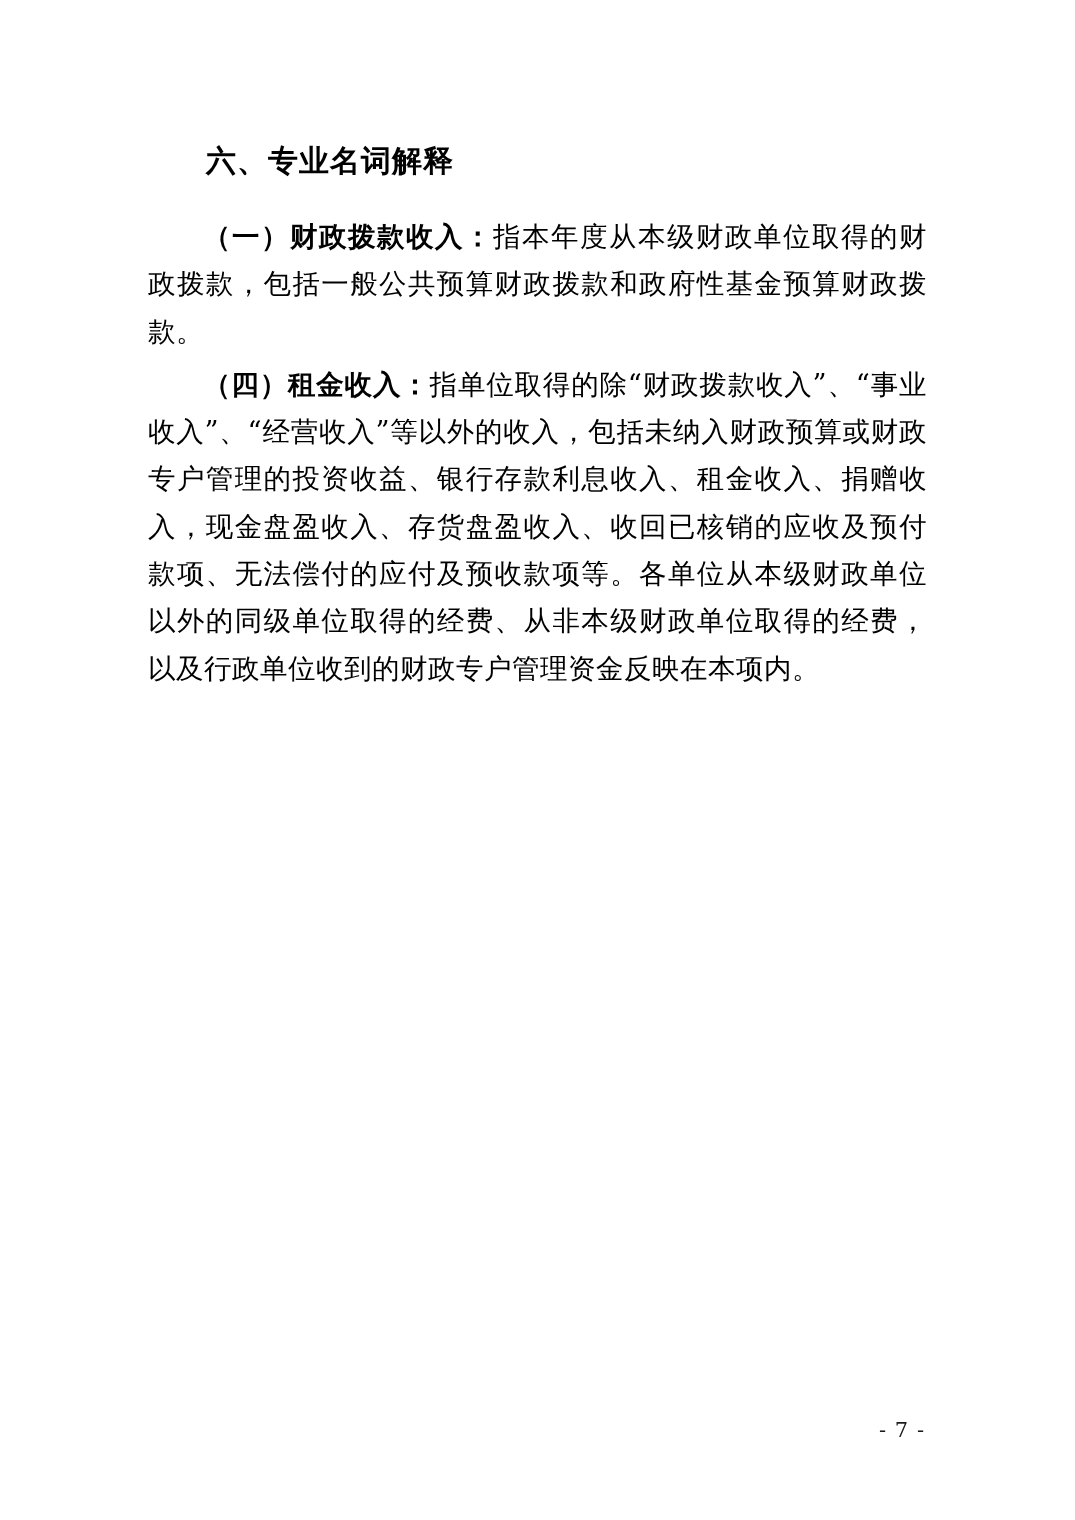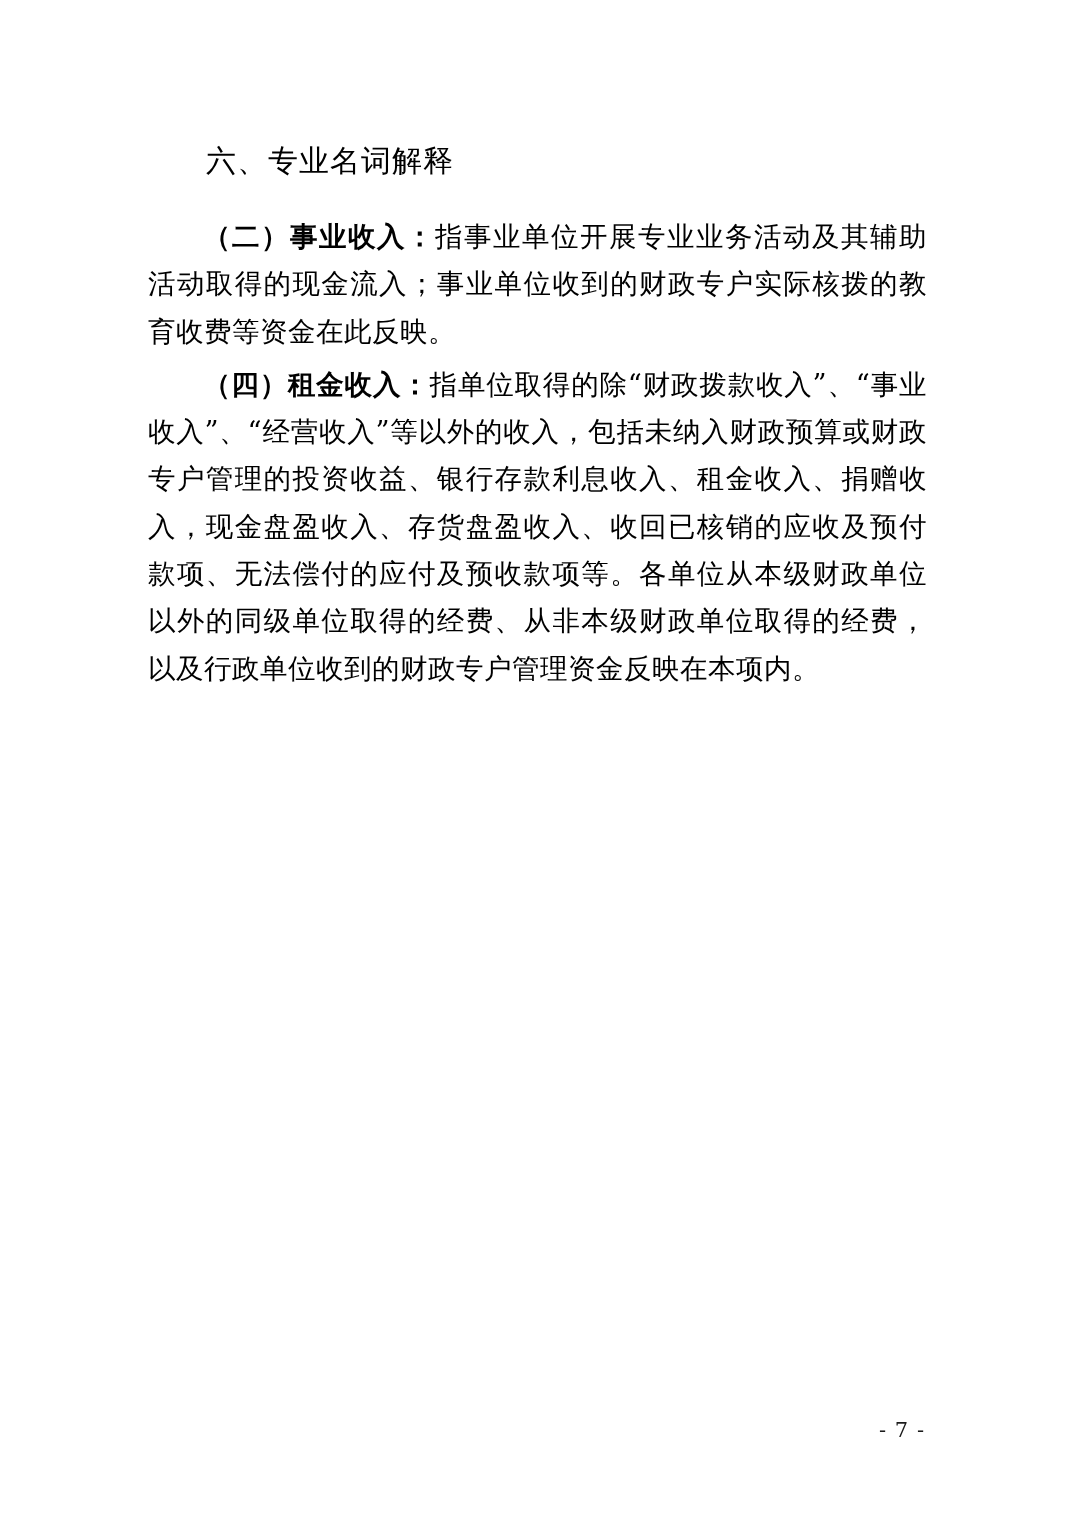--- a/index.html
+++ b/index.html
@@ -19,21 +19,21 @@
     position: absolute;
     left: 0;
     top: 0;
     width: 1075px;
     height: 1520px;
     box-sizing: border-box;
     padding: 120px 148px 60px 148px;
   }
   .doc-heading {
     font-size: 30px;
-    font-weight: normal;
+    font-weight: bold;
     letter-spacing: 1px;
     margin: 18px 0 30px 0;
     padding-left: 58px;
     line-height: 1.5;
   }
   .para {
     font-size: 27.5px;
     line-height: 1.72;
     text-align: justify;
     text-justify: inter-ideograph;
@@ -53,24 +53,24 @@
     color: #1a1a1a;
   }
 </style>
 </head>
 <body>
 
 <div class="page">
 
   <h1 class="doc-heading">六、专业名词解释</h1>
 
+  <p class="para">
+    <span class="lead">（一）财政拨款收入：</span><span>指本年度从本级财政单位取得的财政拨款，包括一般公共预算财政拨款和政府性基金预算财政拨款。</span>
+  </p>
 
-  <p class="para">
-    <span class="lead">（二）事业收入：</span><span>指事业单位开展专业业务活动及其辅助活动取得的现金流入；事业单位收到的财政专户实际核拨的教育收费等资金在此反映。</span>
-  </p>
 
 
   <p class="para">
     <span class="lead">（四）租金收入：</span><span>指单位取得的除“财政拨款收入”、“事业收入”、“经营收入”等以外的收入，包括未纳入财政预算或财政专户管理的投资收益、银行存款利息收入、租金收入、捐赠收入，现金盘盈收入、存货盘盈收入、收回已核销的应收及预付款项、无法偿付的应付及预收款项等。各单位从本级财政单位以外的同级单位取得的经费、从非本级财政单位取得的经费，以及行政单位收到的财政专户管理资金反映在本项内。</span>
   </p>
 
 
   <div class="footer">- 7 -</div>
 
 </div>

